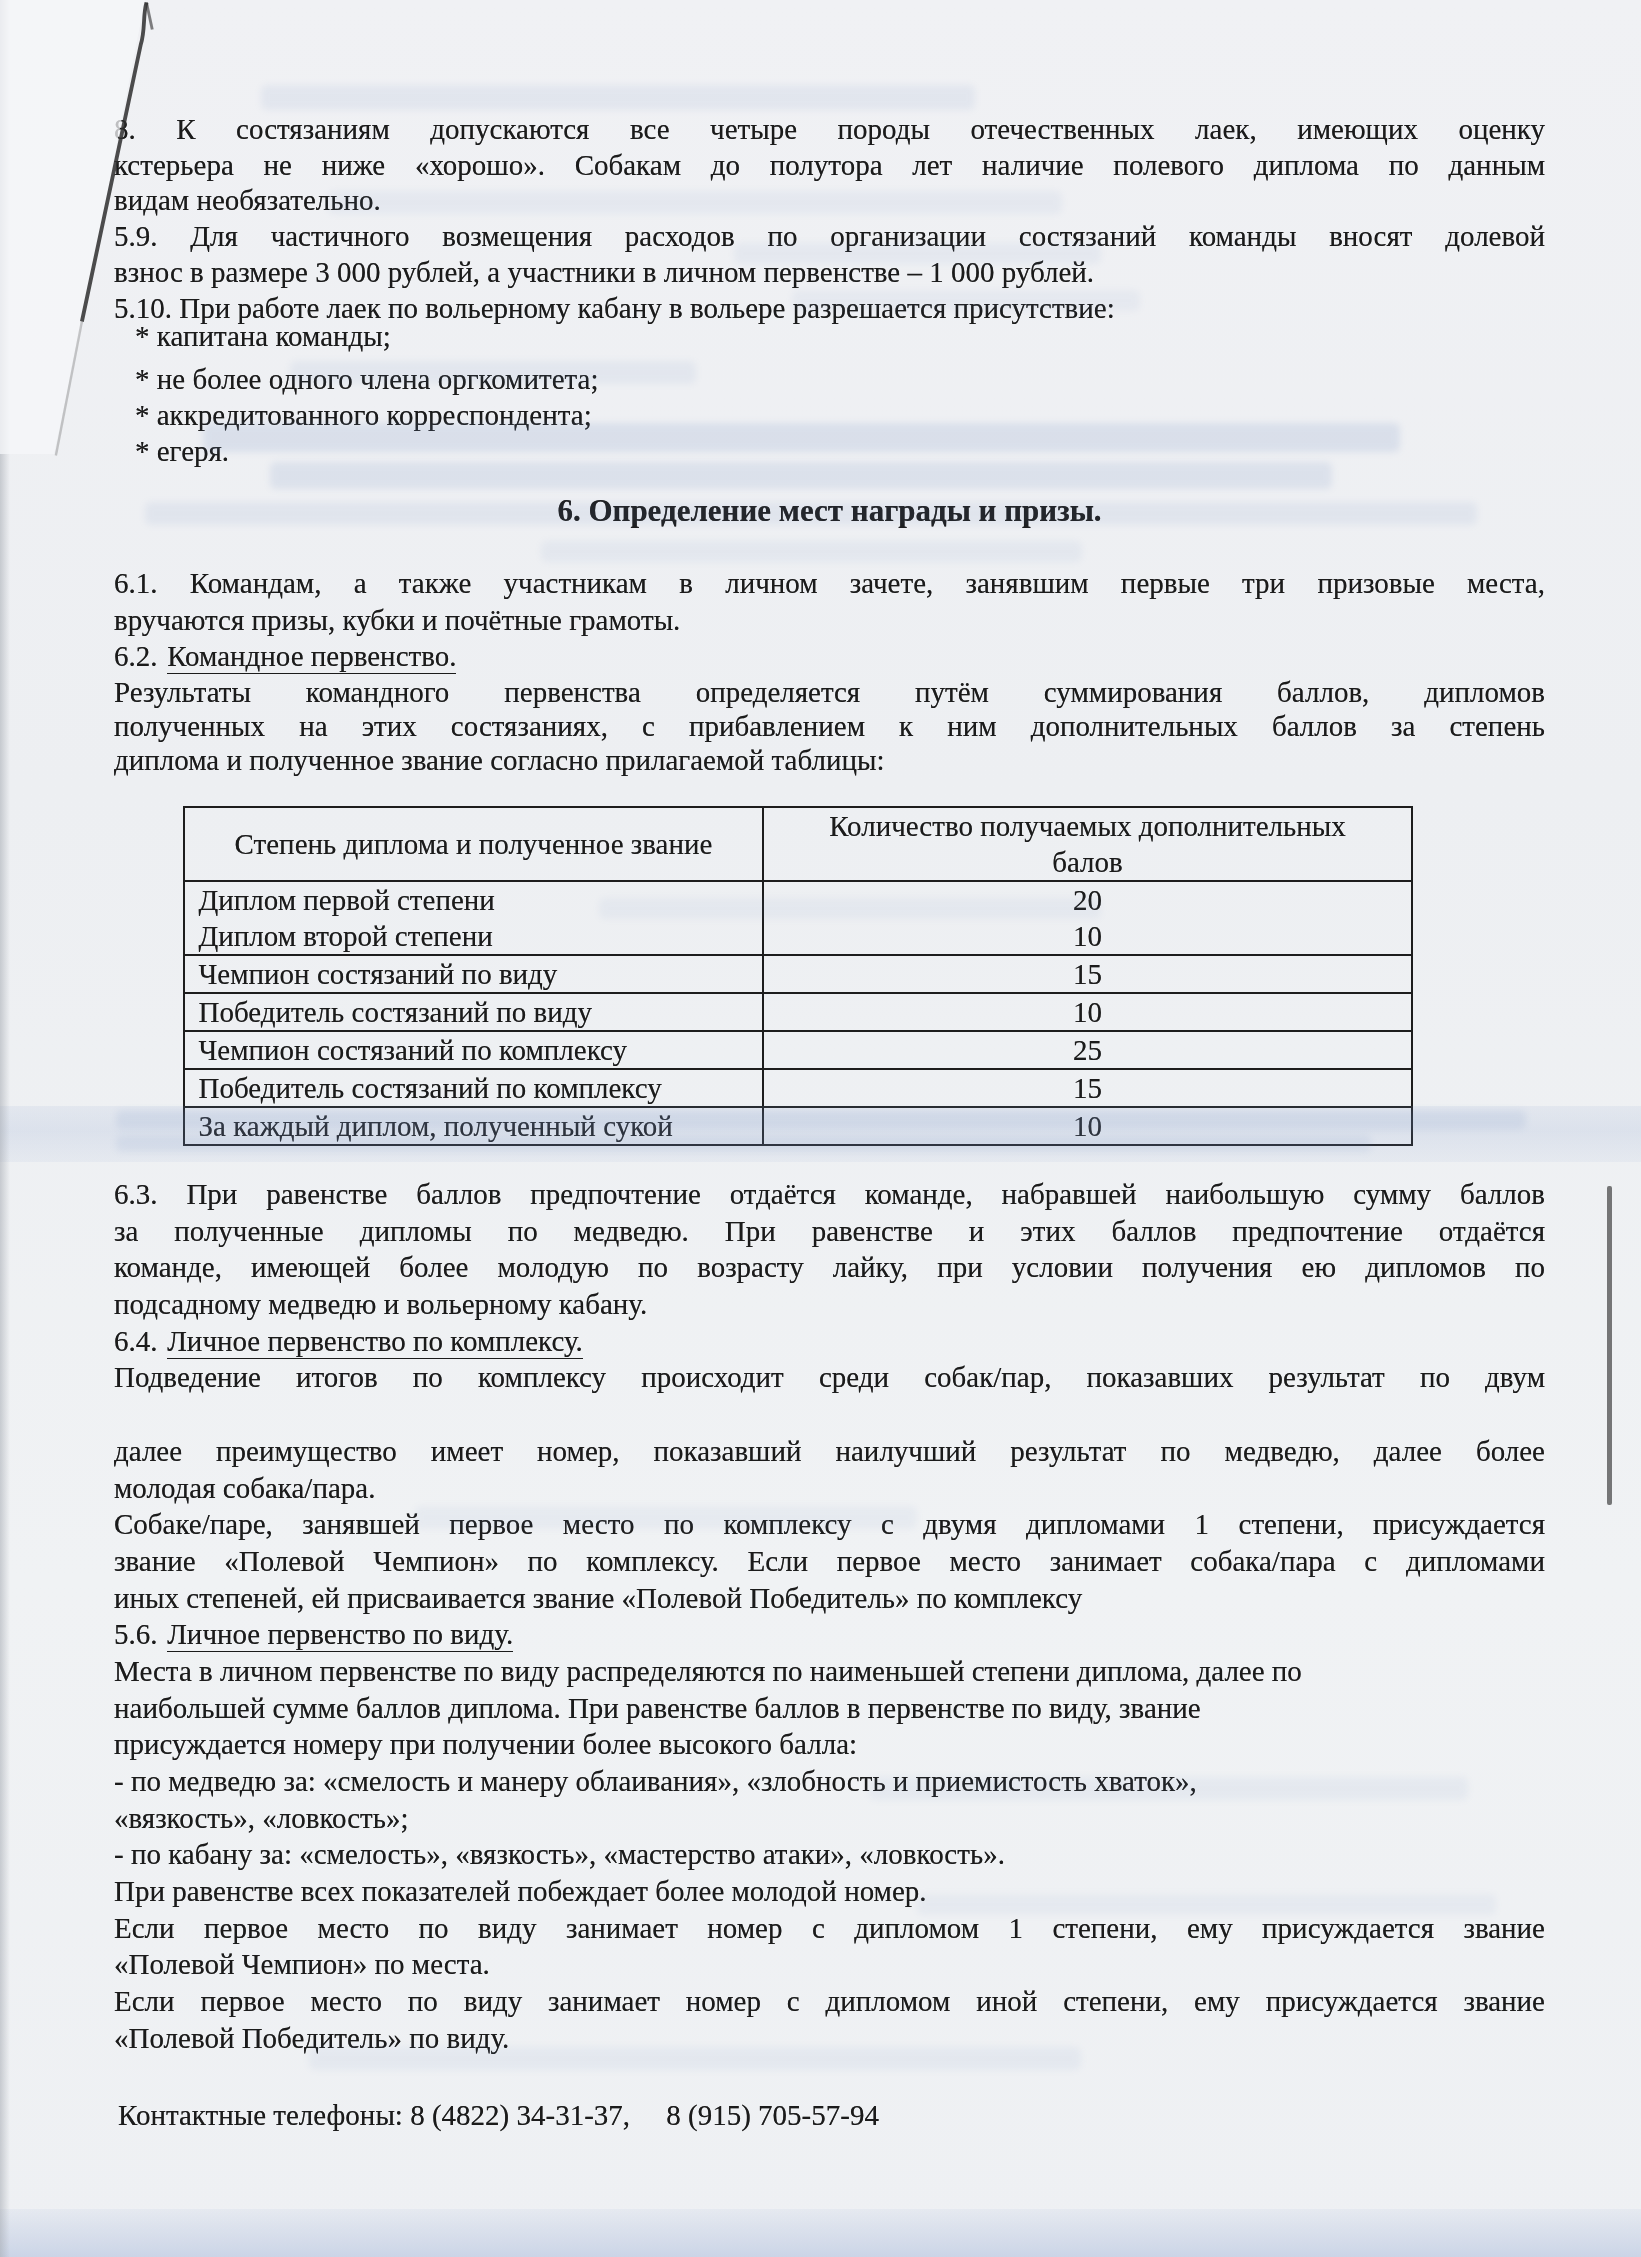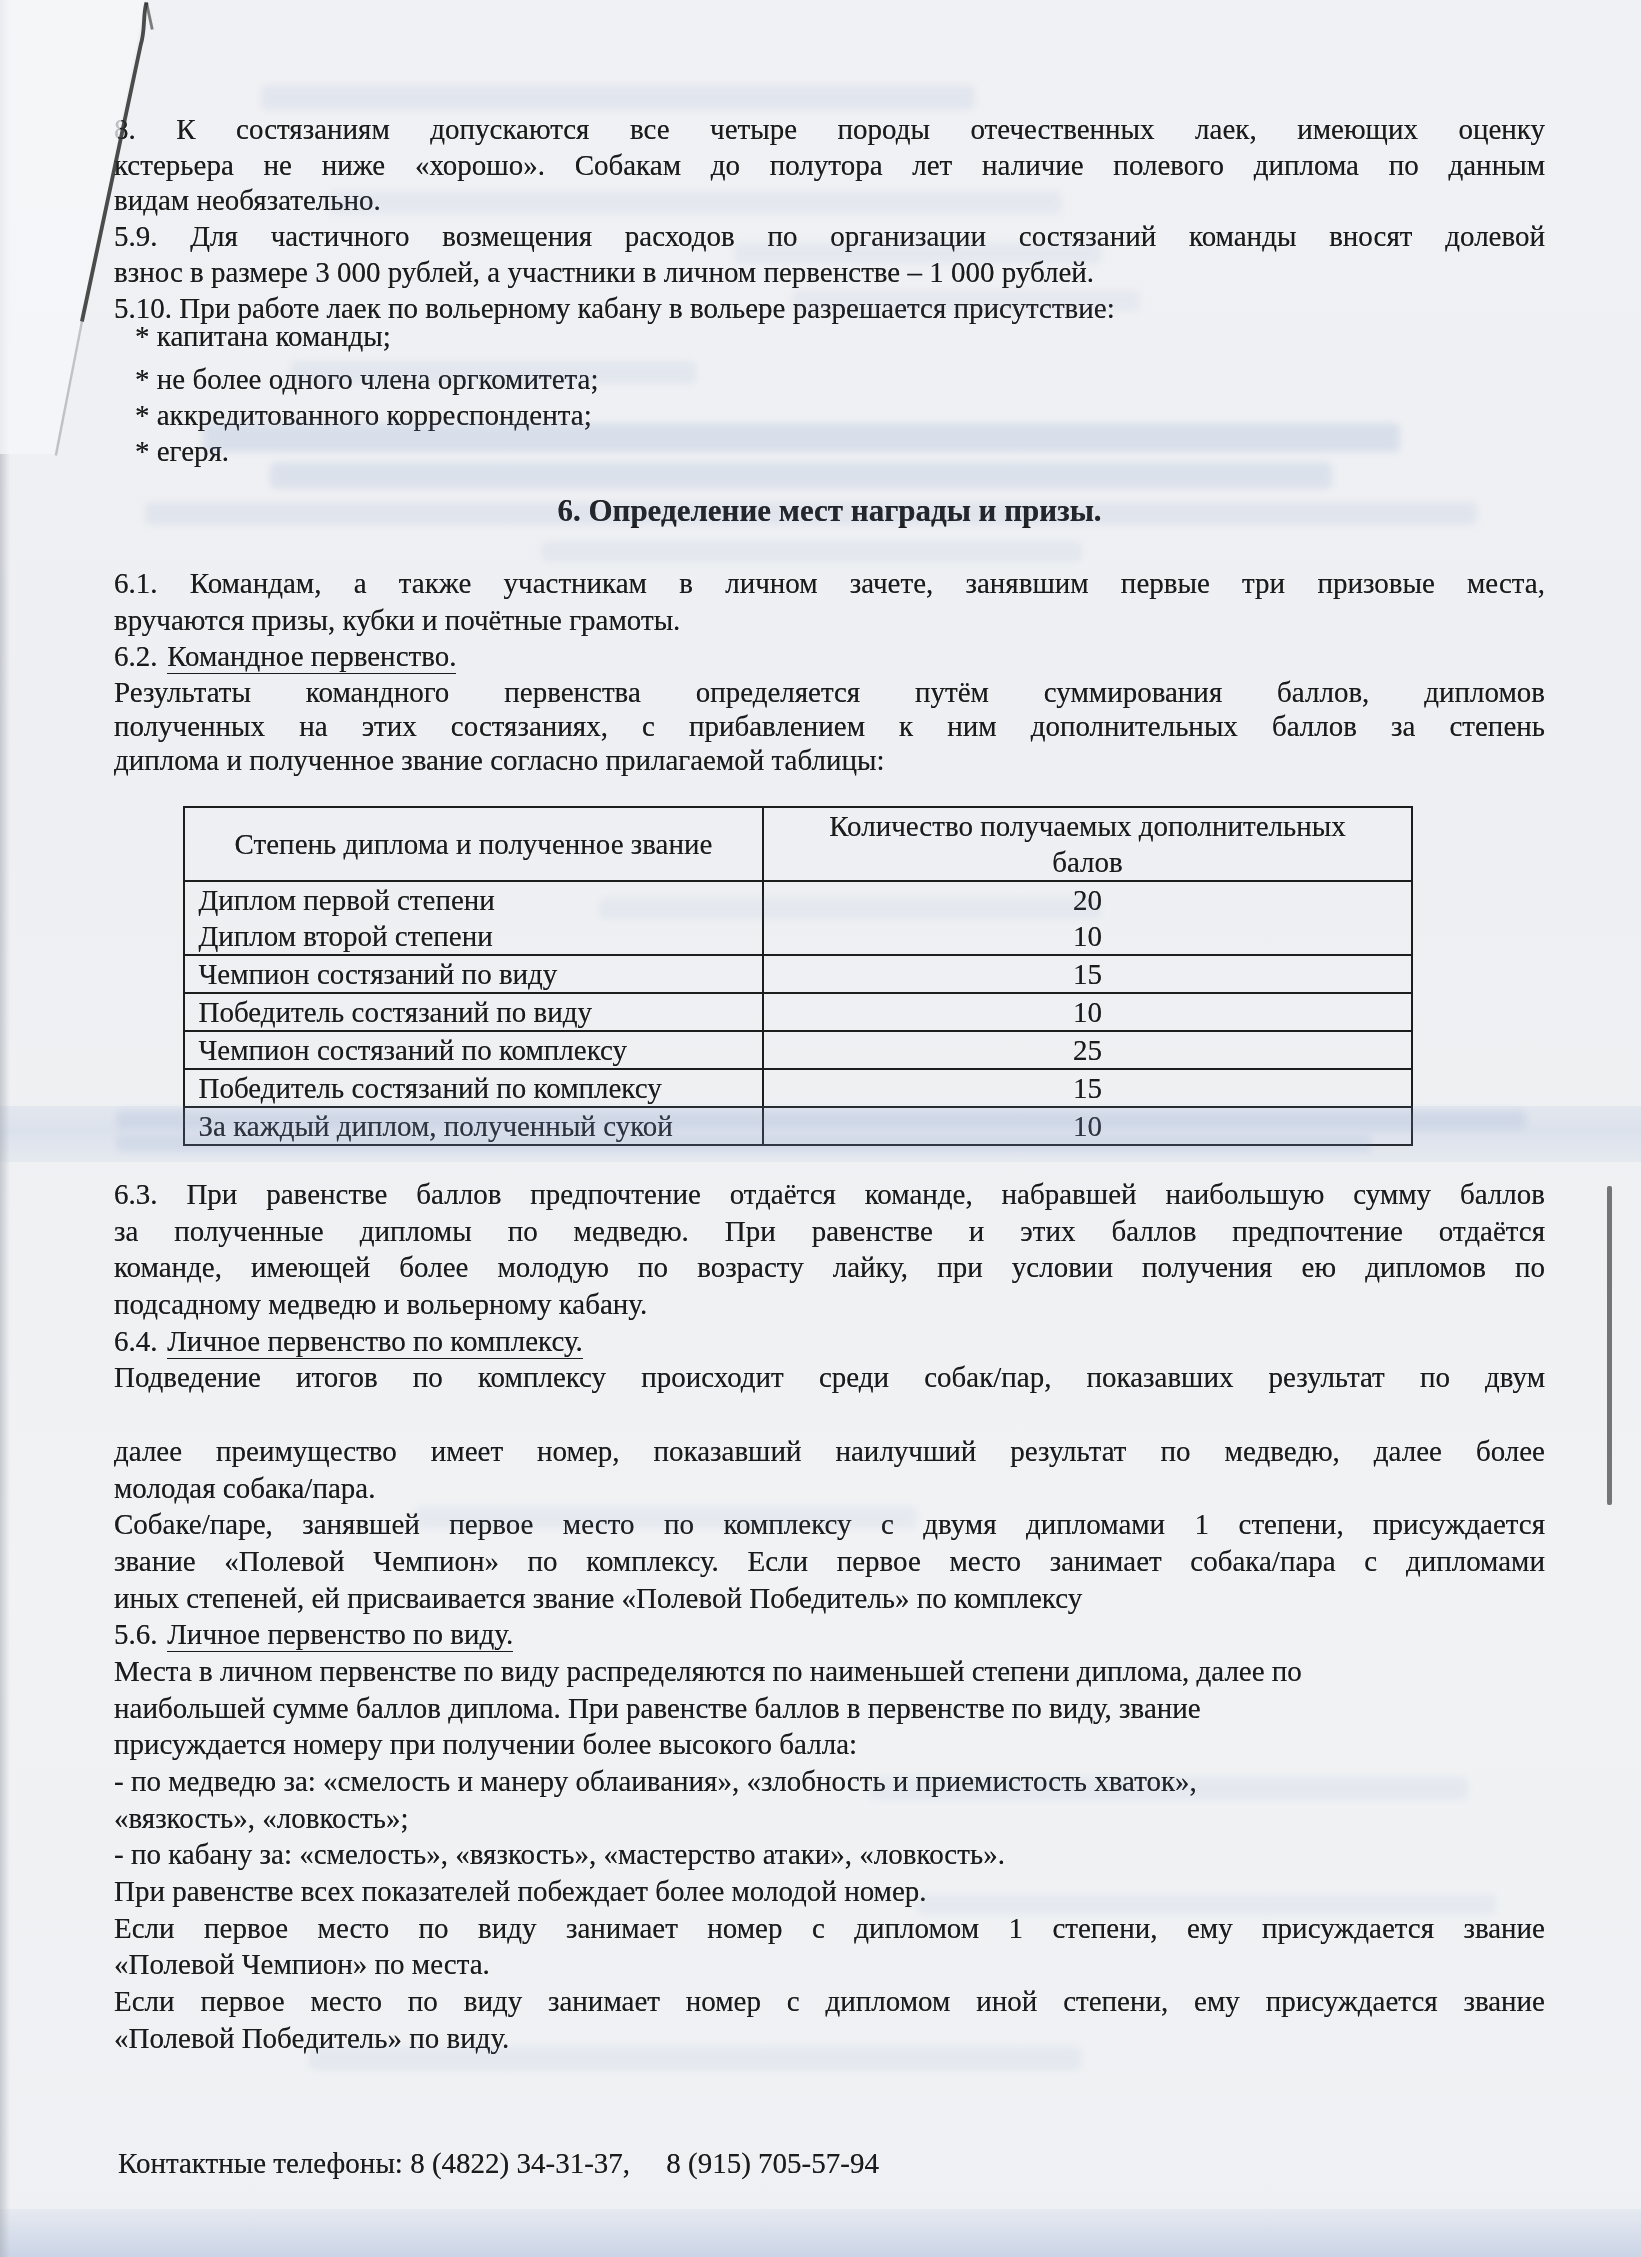--- a/index.html
+++ b/index.html
@@ -25,21 +25,21 @@
     position:absolute;left:183px;top:806px;width:1228px;z-index:2;
     border-collapse:collapse;table-layout:fixed;
     font-size:29px;color:#1b1b1b;text-shadow:0 0 0.5px rgba(20,20,20,.6);
   }
   .doc-table th,.doc-table td{
     border:2.9px solid #1d1d1d;padding:0 13.5px;line-height:36px;
     font-weight:normal;white-space:pre-line;vertical-align:middle;overflow:hidden;
   }
   .doc-table th{text-align:center;}
   .doc-table th.c2,.doc-table td.val{text-align:center;}
-  .footer-line{white-space:pre;margin-top:48px;}
+  .footer-line{white-space:pre;}
   .ghost{
     position:absolute;z-index:3;pointer-events:none;
     background:#6f8cc0;filter:blur(3.9px);border-radius:5.8px;
   }
   .band{
     position:absolute;z-index:3;pointer-events:none;
     background:linear-gradient(180deg,rgba(122,148,200,.10),rgba(122,148,200,.16) 45%,rgba(122,148,200,.08));
   }
   .edge{position:absolute;z-index:4;pointer-events:none;}
   svg.fold{position:absolute;left:0;top:0;z-index:4;pointer-events:none;}

